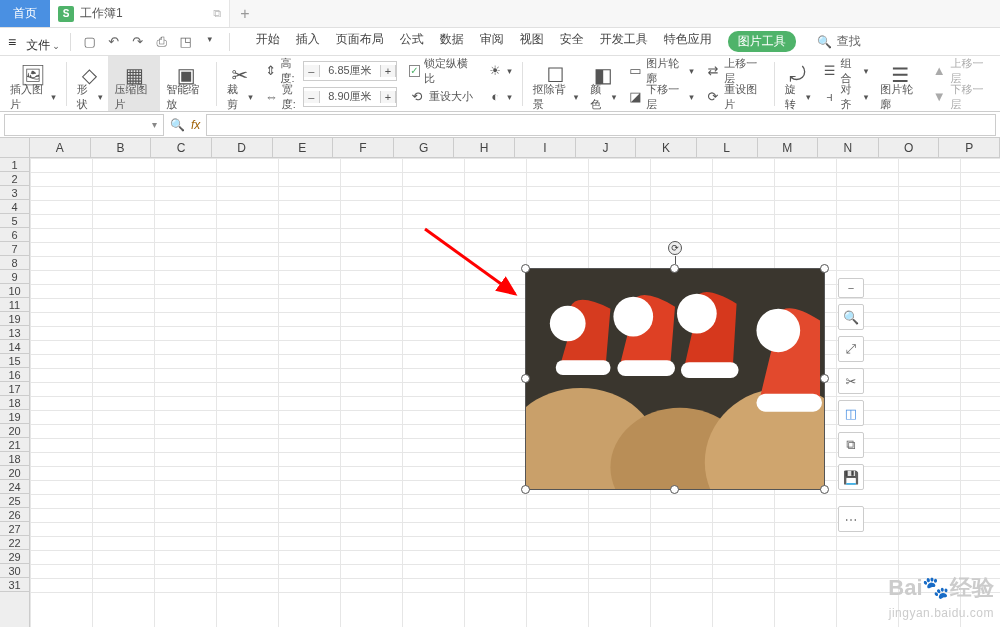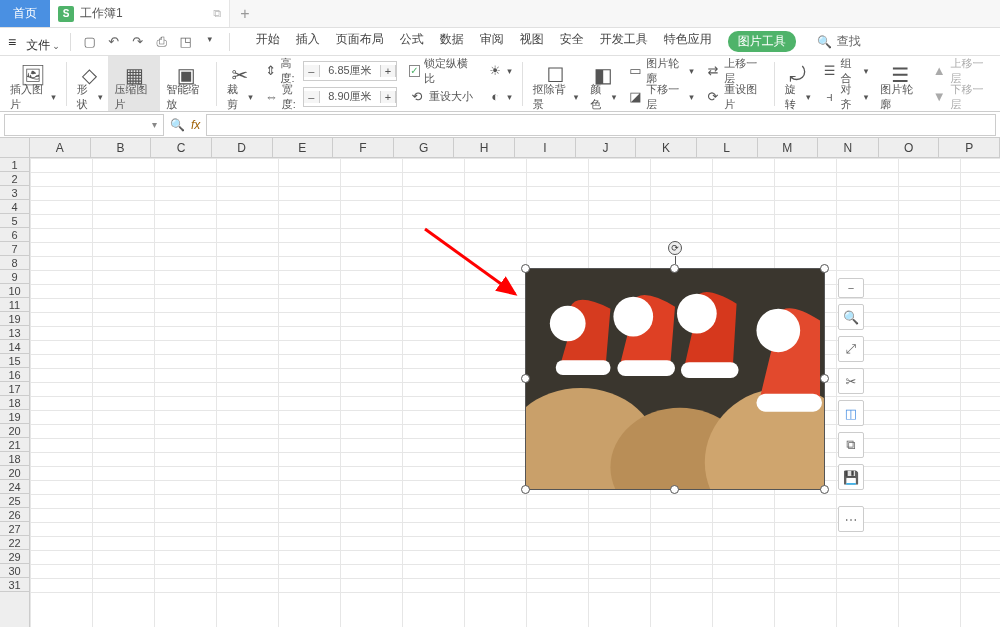--- a/index.html
+++ b/index.html
@@ -440,13 +440,17 @@
     <div class="float-btn small">−</div>
     <div class="float-btn mag">🔍</div>
     <div class="float-btn">⤢</div>
     <div class="float-btn">✂</div>
     <div class="float-btn" style="color:#4a90e2;">◫</div>
     <div class="float-btn">⧉</div>
     <div class="float-btn">💾</div>
     <div class="float-btn" style="margin-top:10px;">⋯</div>
   </div>
 
+  <div class="watermark">
+    <span>Bai</span>🐾<span>经验</span><br>
+    <span class="sub">jingyan.baidu.com</span>
+  </div>
 </div>
 
 </body></html>

